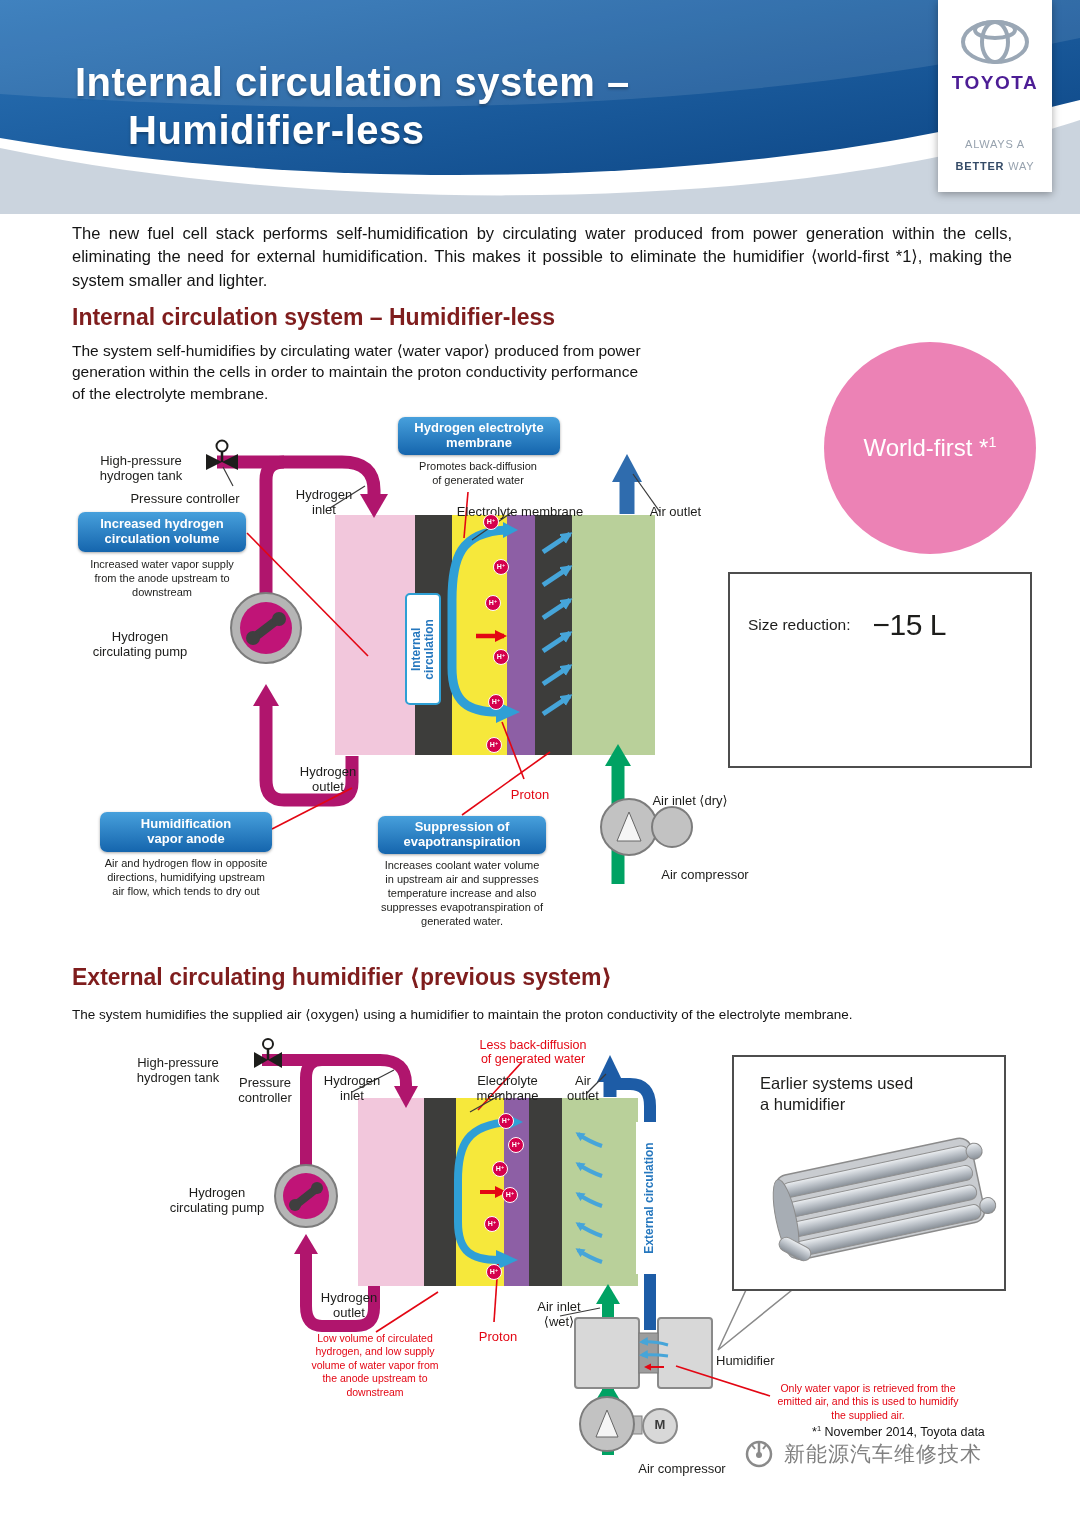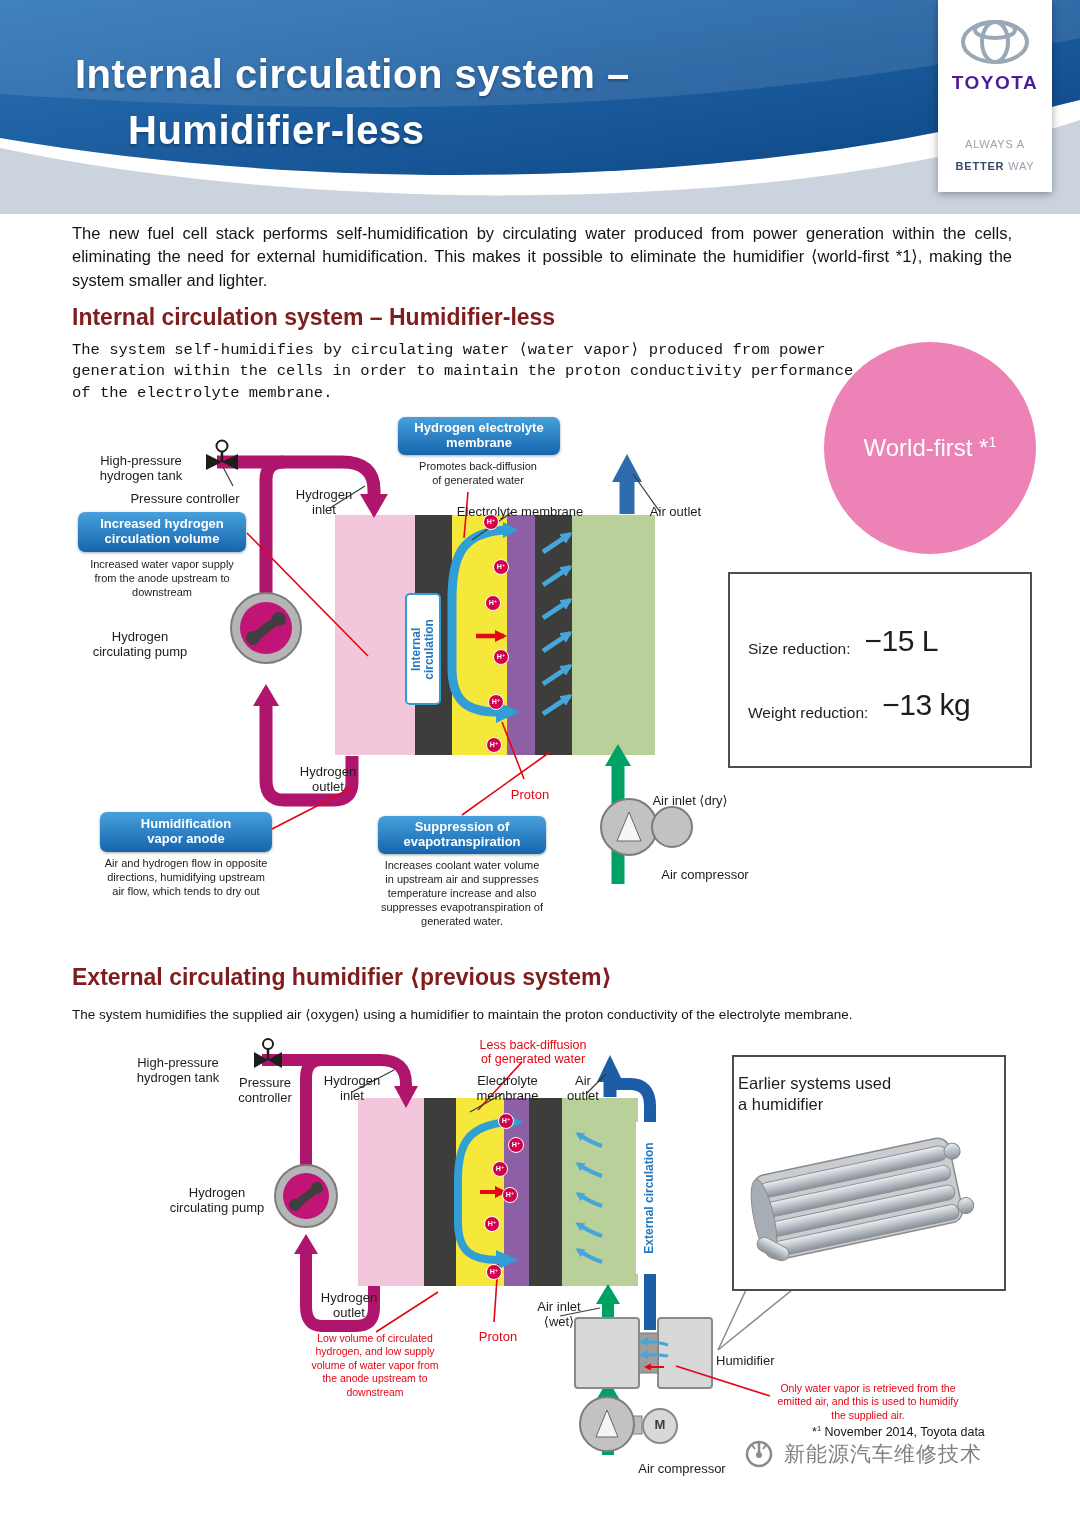--- a/index.html
+++ b/index.html
@@ -31,62 +31,62 @@
           background:#d5004c; border:1px solid #fff; color:#fff; font-size:7px; font-weight:bold;
           display:flex; align-items:center; justify-content:center; }
   .vbox { border:2px solid #2e9fd4; background:#fff; border-radius:5px;
           display:flex; align-items:center; justify-content:center; z-index:3; }
   .vtext { width:104px; text-align:center; font-size:12px; font-weight:bold; color:#2577be;
            line-height:1.12; transform:rotate(-90deg); white-space:pre-line; }
   .extbox { background:#fff; display:flex; align-items:center; justify-content:center; z-index:3; }
   .vtext2 { white-space:nowrap; font-size:12px; font-weight:bold; color:#2577be; transform:rotate(-90deg); }
   .benefits { border:2px solid #4d4d4d; background:#fff; padding:20px 18px; z-index:3; }
   .b-title { font-size:16.5px; line-height:1.3; white-space:pre-line; }
-  .b-row { display:flex; align-items:flex-end; gap:14px; margin-top:30px; }
+  .b-row { display:flex; align-items:center; gap:22px; margin-top:14px; }
   .b-lbl { font-size:15.5px; }
   .b-val { font-size:30px; letter-spacing:-.5px; }
-  .earlier { border:2px solid #4d4d4d; background:#fff; padding:16px 4px; z-index:3; }
+  .earlier { border:2px solid #4d4d4d; background:#fff; padding:16px 26px; z-index:3; }
   .e-title { font-size:16.5px; line-height:1.3; white-space:pre-line; }
   .worldfirst { background:#ec82b5; border-radius:50%; color:#fff; font-size:24px;
                 display:flex; align-items:center; justify-content:center; z-index:1; }
   sup { font-size:60%; }
   .wm-text { font-size:21px; color:#808080; letter-spacing:1px; z-index:3; }
 </style>
 </head>
 <body>
 
 <svg class="abs" style="left:0;top:0;z-index:1" width="1080" height="218" viewBox="0 0 1080 218">
   <defs>
     <linearGradient id="hg" x1="0" y1="0" x2="1" y2="1">
       <stop offset="0" stop-color="#2b74b8"></stop>
         <stop offset="1" stop-color="#0c4584"></stop>
     </linearGradient>
   </defs>
   <path d="M0,148 C240,198 540,208 790,180 C920,165 1020,140 1080,120 L1080,214 L0,214 Z" fill="#c2ccd8" opacity="0.85"></path>
   <path d="M0,0 H1080 V100 C930,138 820,156 660,168 C430,184 200,172 0,138 Z" fill="url(#hg)"></path>
   <path d="M0,0 H1080 V38 C760,106 420,122 0,94 Z" fill="#ffffff" opacity="0.10"></path>
 </svg>
-<div class="abs htitle" style="left:75px;top:52px;">Internal circulation system –</div>
+<div class="abs htitle" style="left:75px;top:60px;">Internal circulation system –</div>
 <div class="abs htitle" style="left:128px;top:108px;">Humidifier-less</div>
 
 <div class="abs tbox" style="left:938px;top:0;width:114px;height:192px;">
   <svg width="90" height="62" viewBox="0 0 90 62" style="margin-top:10px;">
     <ellipse cx="45" cy="32" rx="32" ry="20" fill="none" stroke="#9aa7b5" stroke-width="4"></ellipse>
     <ellipse cx="45" cy="32" rx="13" ry="20" fill="none" stroke="#9aa7b5" stroke-width="4"></ellipse>
     <ellipse cx="45" cy="20" rx="20" ry="8" fill="none" stroke="#9aa7b5" stroke-width="4"></ellipse>
   </svg>
   <div class="brand">TOYOTA</div>
   <div class="tagline" style="margin-top:44px;">ALWAYS A</div>
   <div class="tagline" style="margin-top:10px;"><span class="tag-bold">BETTER</span><span> WAY</span></div>
 </div>
 
 <div class="abs z3" style="left:72px;top:222px;width:940px;font-size:16.5px;line-height:1.42;text-align:justify;color:#141414;">The new fuel cell stack performs self-humidification by circulating water produced from power generation within the cells, eliminating the need for external humidification. This makes it possible to eliminate the humidifier ⟨world-first *1⟩, making the system smaller and lighter.</div>
 
 <div class="abs heading" style="left:72px;top:304px;">Internal circulation system – Humidifier-less</div>
-<div class="abs z3 pre" style="left:72px;top:340px;font-size:15.5px;line-height:1.38;color:#141414;font-family:Liberation Mono, monospace;">The system self-humidifies by circulating water ⟨water vapor⟩ produced from power
+<div class="abs z3 pre" style="left:72px;top:340px;font-size:15.5px;line-height:1.38;color:#141414;">The system self-humidifies by circulating water ⟨water vapor⟩ produced from power
 generation within the cells in order to maintain the proton conductivity performance
 of the electrolyte membrane.</div>
 
 <div class="abs worldfirst" style="left:824px;top:342px;width:212px;height:212px;">
   <span><span>World-first *</span><sup>1</sup></span>
 </div>
 
 <div class="stack" style="left:335px;top:515px;width:320px;height:240px;">
   <div class="band" style="left:0;width:80px;background:#f2c7dc;"></div>
   <div class="band" style="left:80px;width:37px;background:#3d3d3b;"></div>
@@ -311,24 +311,20 @@
 suppresses evapotranspiration of
 generated water.</div>
 
 <div class="abs lbl" style="left:640px;top:786px;width:100px;">Air inlet ⟨dry⟩</div>
 <div class="abs lbl" style="left:645px;top:860px;width:120px;">Air compressor</div>
 
 <div class="abs benefits" style="left:728px;top:572px;width:304px;height:196px;">
   <div class="b-row">
     <span class="b-lbl">Size reduction:</span>
     <span class="b-val">−15 L</span>
-  </div>
-  <div class="b-row">
-    <span class="b-lbl">Weight reduction:</span>
-    <span class="b-val">−13 kg</span>
   </div>
 </div>
 
 <div class="abs heading" style="left:72px;top:964px;">External circulating humidifier ⟨previous system⟩</div>
 <div class="abs z3" style="left:72px;top:1006px;width:960px;font-size:13.5px;color:#141414;">The system humidifies the supplied air ⟨oxygen⟩ using a humidifier to maintain the proton conductivity of the electrolyte membrane.</div>
 
 <div class="abs lbl" style="left:128px;top:1048px;width:100px;">High-pressure
 hydrogen tank</div>
 <div class="abs lbl" style="left:228px;top:1068px;width:74px;">Pressure
 controller</div>

